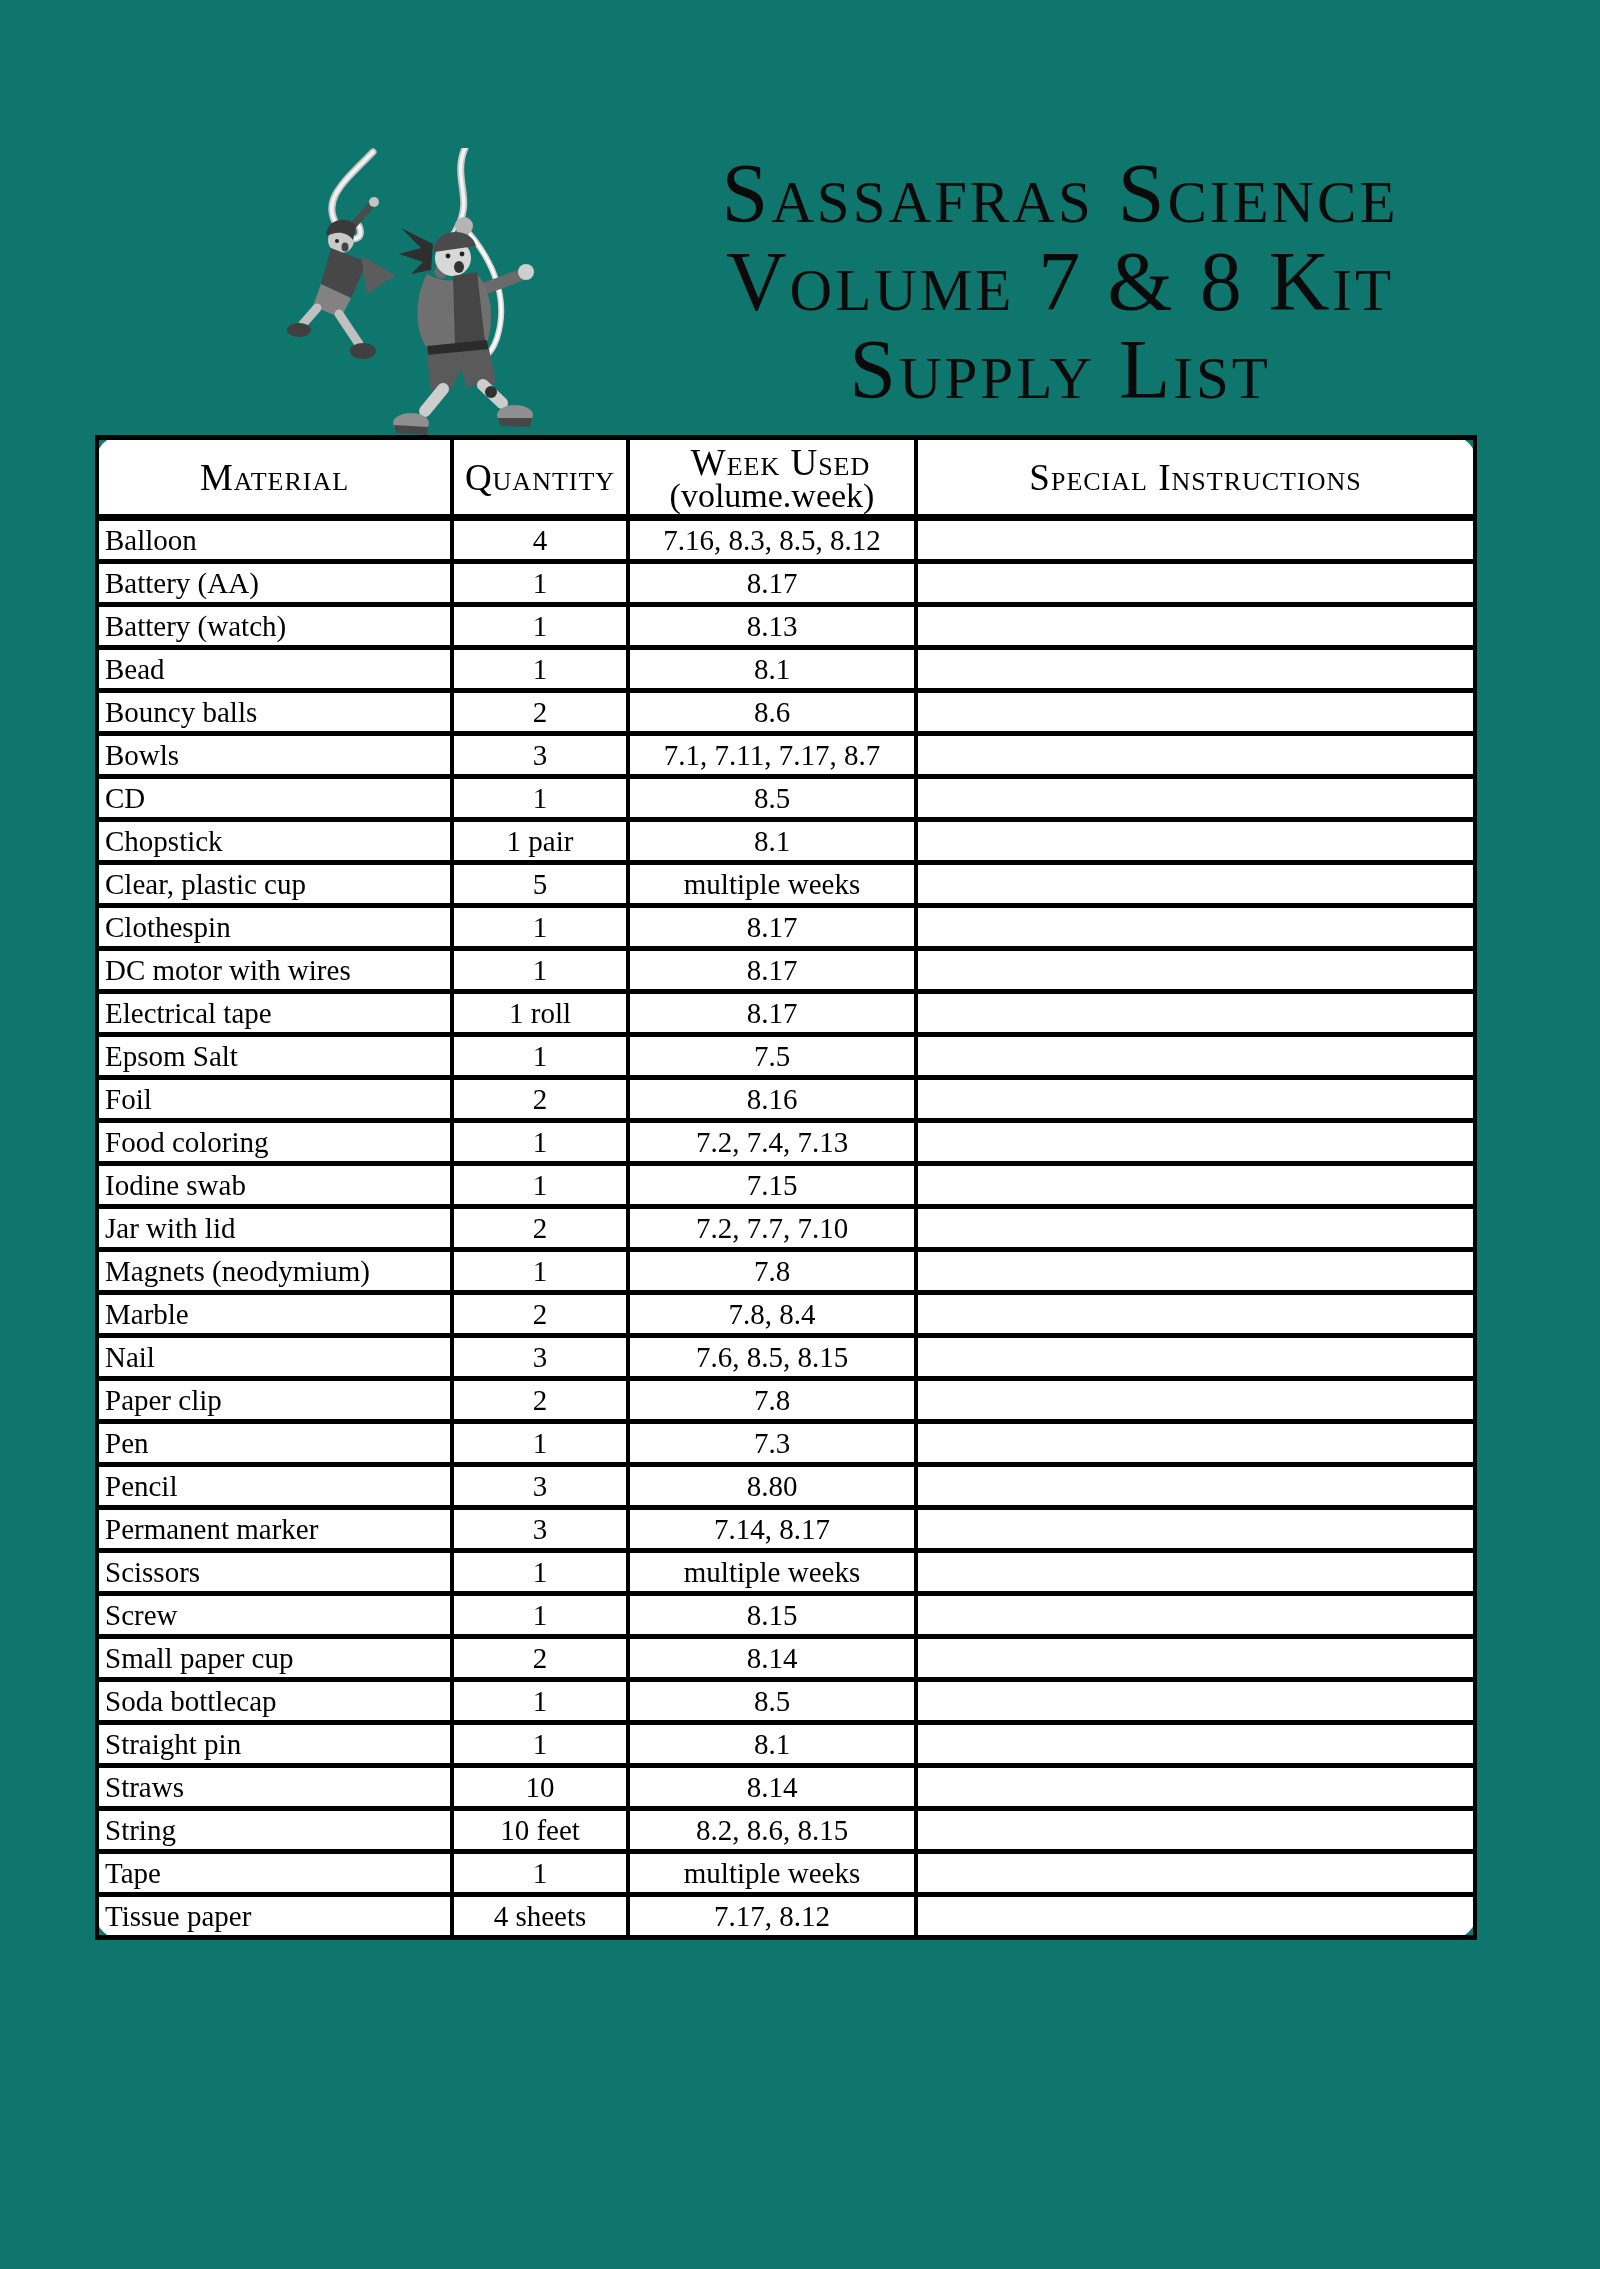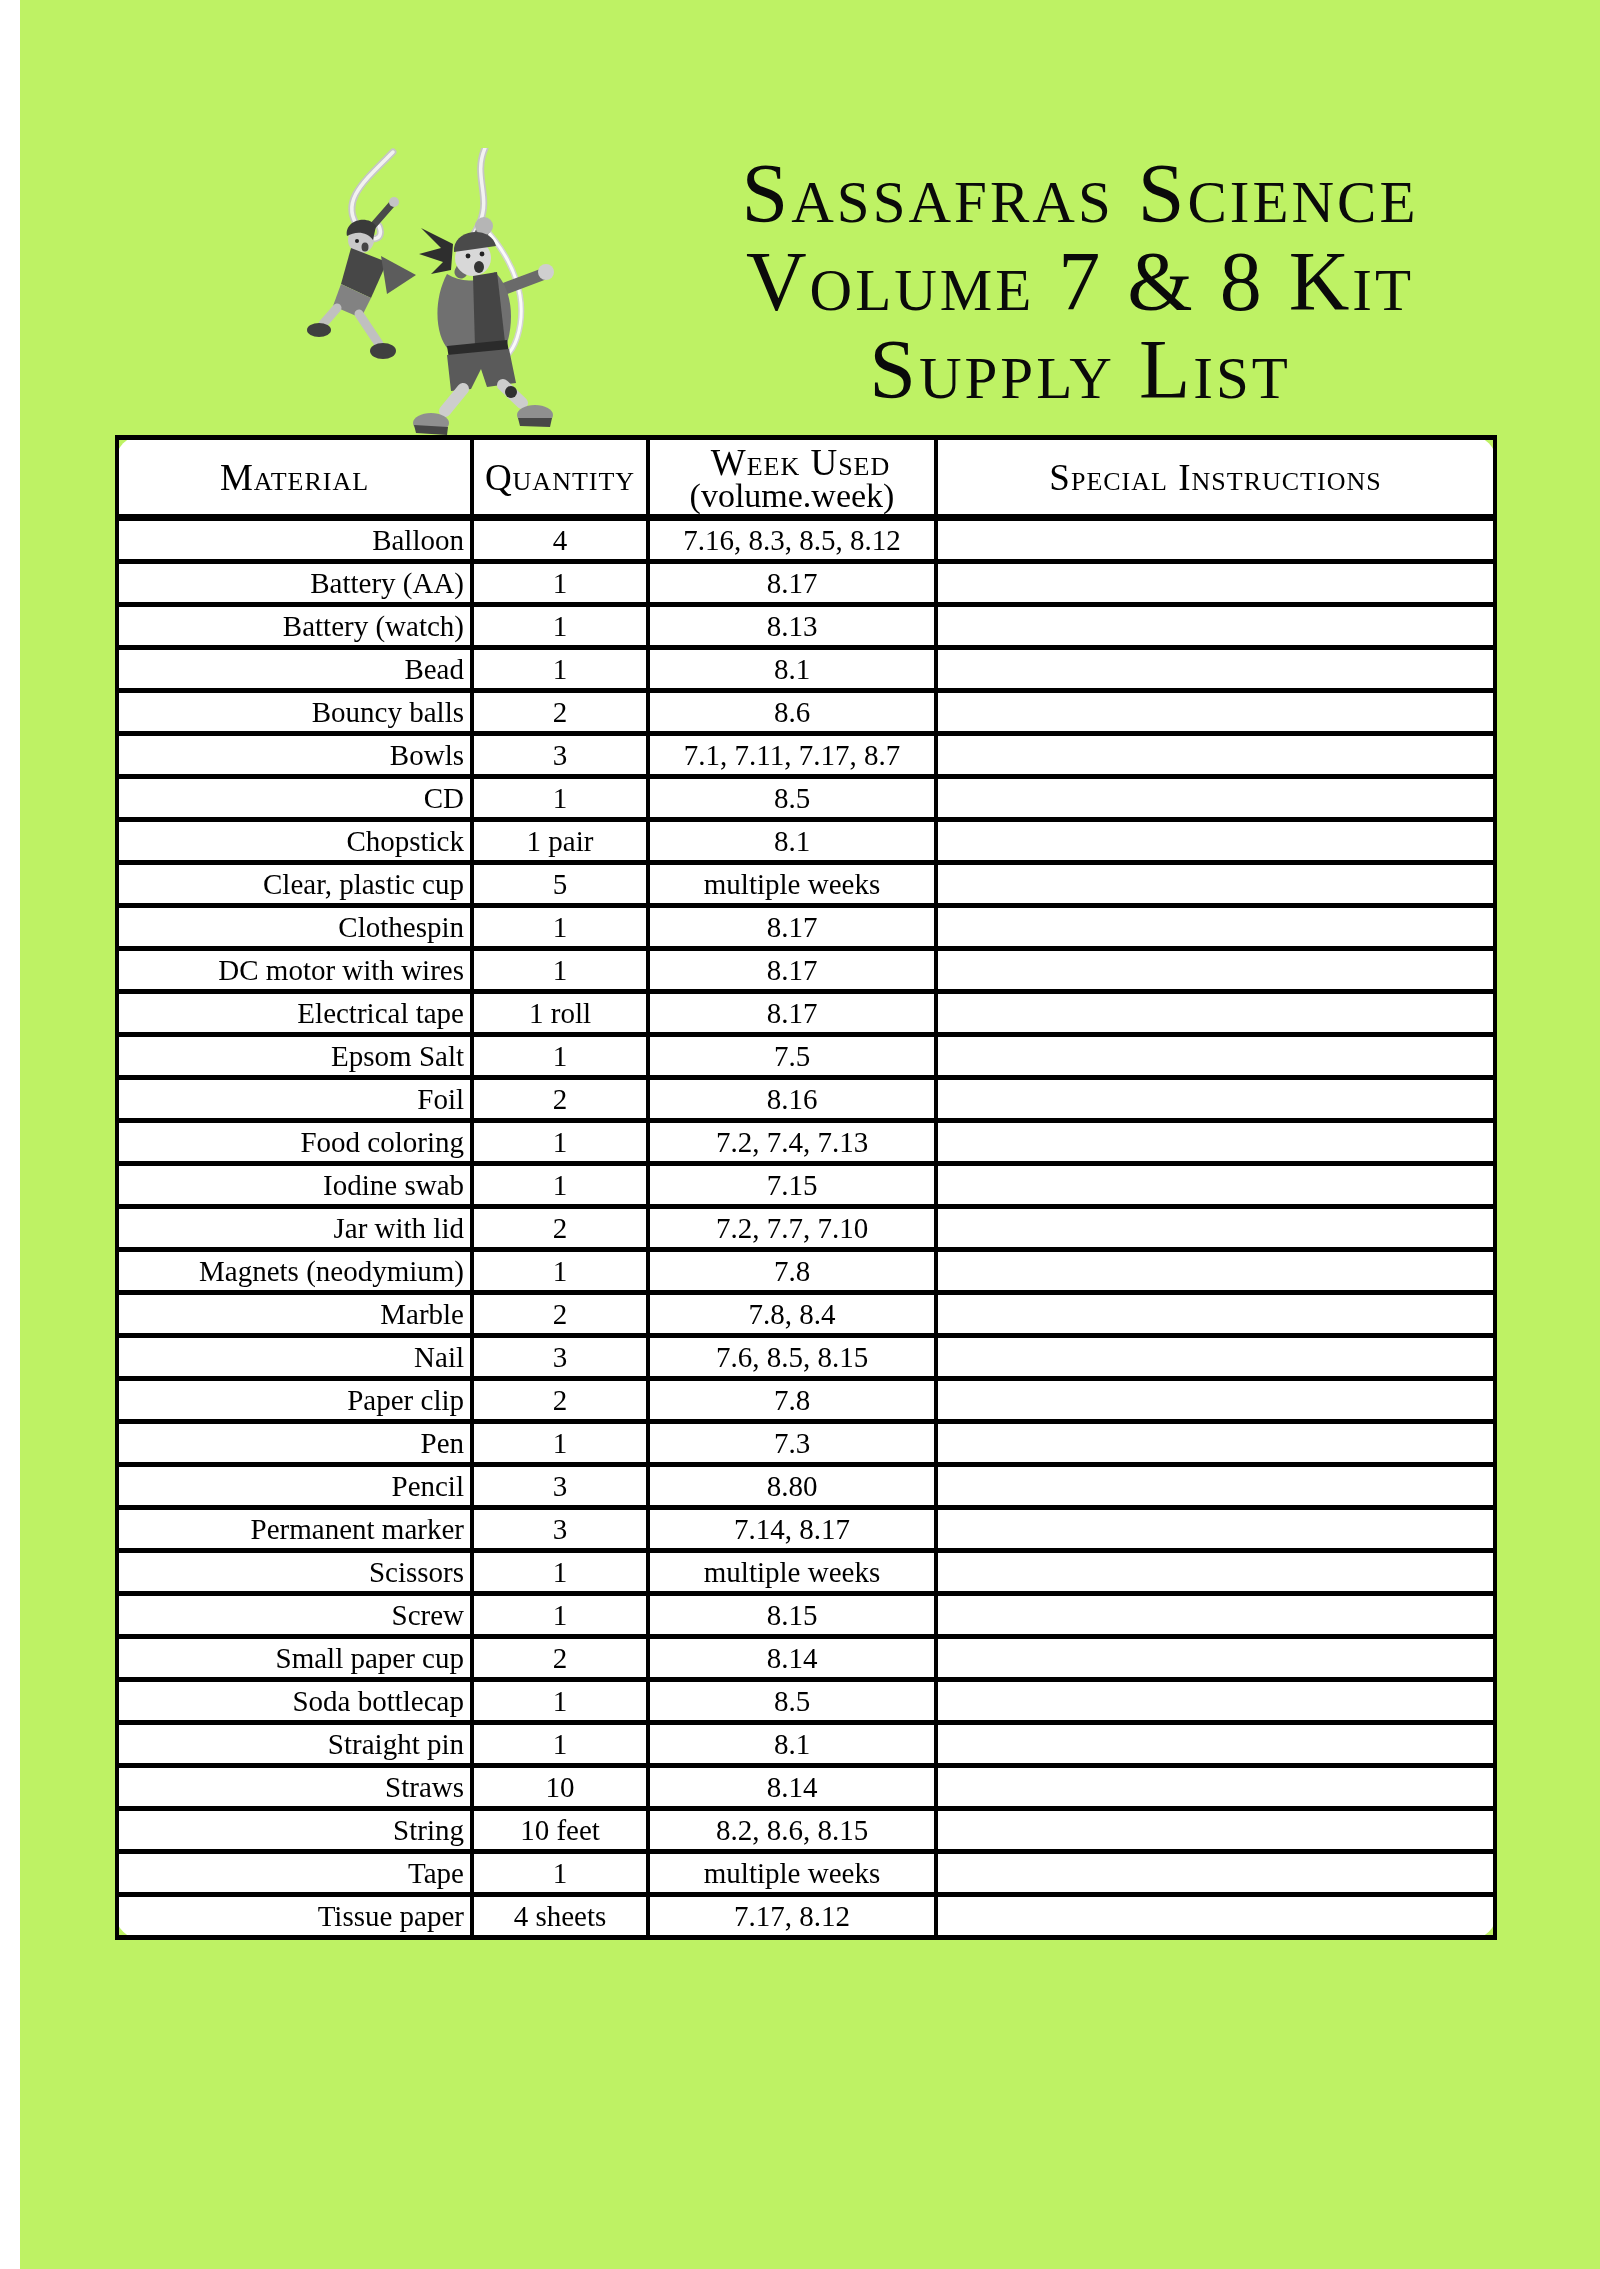--- a/index.html
+++ b/index.html
@@ -1,20 +1,20 @@
 <!DOCTYPE html>
 <html><head>
 <meta charset="utf-8">
 <style>
   html,body{margin:0;padding:0;}
   body{
     width:1600px;height:2269px;background:#ffffff;position:relative;
     font-family:"Liberation Serif", serif;color:#000;
   }
-  .page{position:absolute;inset:0;background:#bef264;margin-left:20px;}
+  .page{position:absolute;inset:0;background:#0f766e;}
 
   
   .illustration{position:absolute;left:255px;top:148px;}
   .title-block{
     position:absolute;left:620px;top:150px;width:880px;
     text-align:center;
     font-variant:small-caps;
     font-size:84px;line-height:88px;
     letter-spacing:3px;
     font-weight:500;
@@ -40,21 +40,21 @@
     font-size:37px;letter-spacing:1px;
   }
   .week-head-main{font-variant:small-caps;font-size:37px;line-height:38px;padding-left:17px;}
   .week-head-sub{font-variant:normal;font-size:34px;line-height:28px;letter-spacing:0;}
   table.supply td{
     border-top-width:5px;border-bottom-width:5px;
     height:34px;vertical-align:middle;
     font-size:29px;line-height:33px;
     padding:2px 6px;
   }
-  td.c-material{text-align:right;padding-left:9px;}
+  td.c-material{text-align:left;padding-left:9px;}
   td.c-qty{text-align:center;font-size:28px;}
   td.c-week{text-align:center;font-size:30px;}
   td.c-special{text-align:left;}
 </style>
 </head>
 <body>
 
 <div class="page">
 
   <svg class="illustration" width="285" height="292" viewBox="0 0 285 292" aria-hidden="true">

